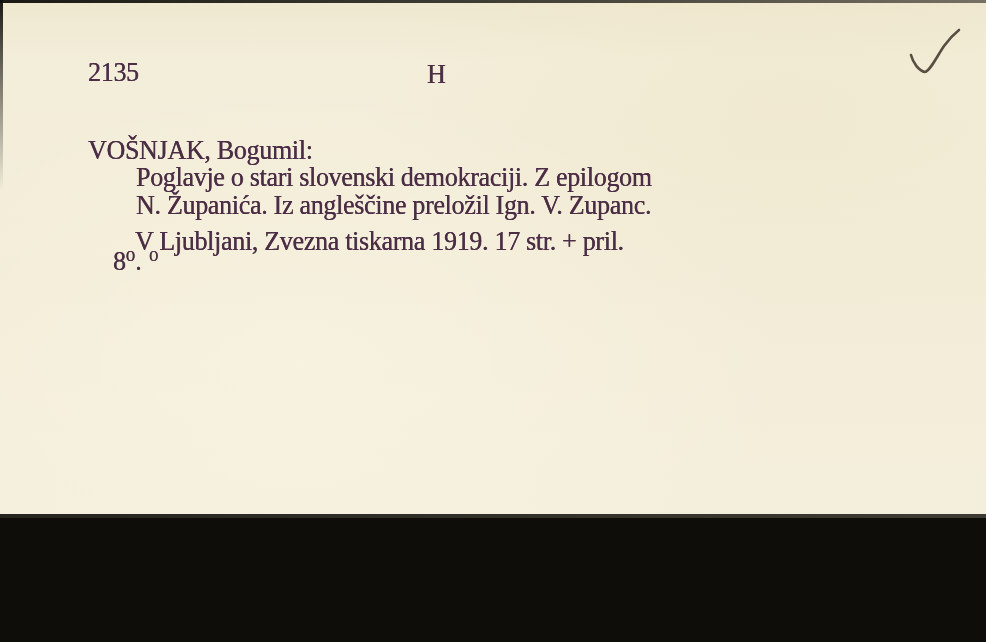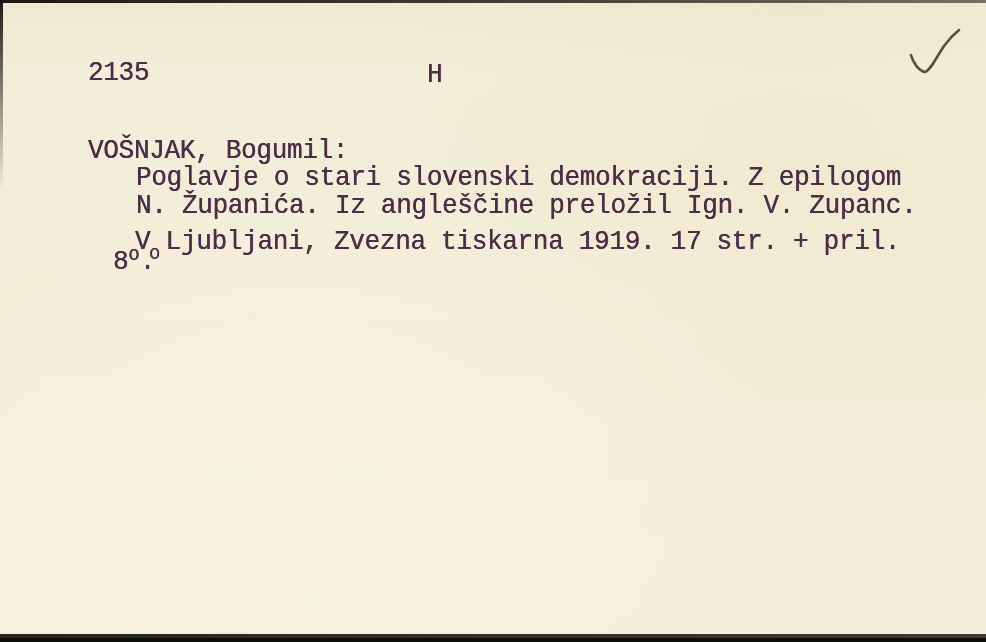--- a/index.html
+++ b/index.html
@@ -3,27 +3,27 @@
 <meta charset="utf-8">
 <style>
   html, body {
     margin: 0;
     padding: 0;
     background: #0e0d0a;
   }
   .card {
     position: relative;
     width: 986px;
-    height: 638px;
+    height: 518px;
     background:
       radial-gradient(ellipse 700px 400px at 30% 70%, rgba(255,252,238,0.35), rgba(255,252,238,0) 70%),
       radial-gradient(ellipse 600px 300px at 80% 20%, rgba(235,224,190,0.30), rgba(235,224,190,0) 70%),
       linear-gradient(180deg, #efe8d0 0%, #f3eeda 12%, #f2ecd7 55%, #f4efdc 100%);
     overflow: hidden;
-    font-family: Liberation Mono, monospace;
+    font-family: Liberation Serif, serif;
   }
   
   .edge-top {
     position: absolute; left: 0; top: 0; width: 986px; height: 3px;
     background: linear-gradient(90deg, rgba(16,14,10,0.95), rgba(16,14,10,0.75) 60%, rgba(16,14,10,0.55));
   }
   .edge-bottom {
     position: absolute; left: 0; bottom: 0; width: 986px; height: 4px;
     background: linear-gradient(90deg, rgba(16,14,10,0.9), rgba(16,14,10,0.8));
   }

